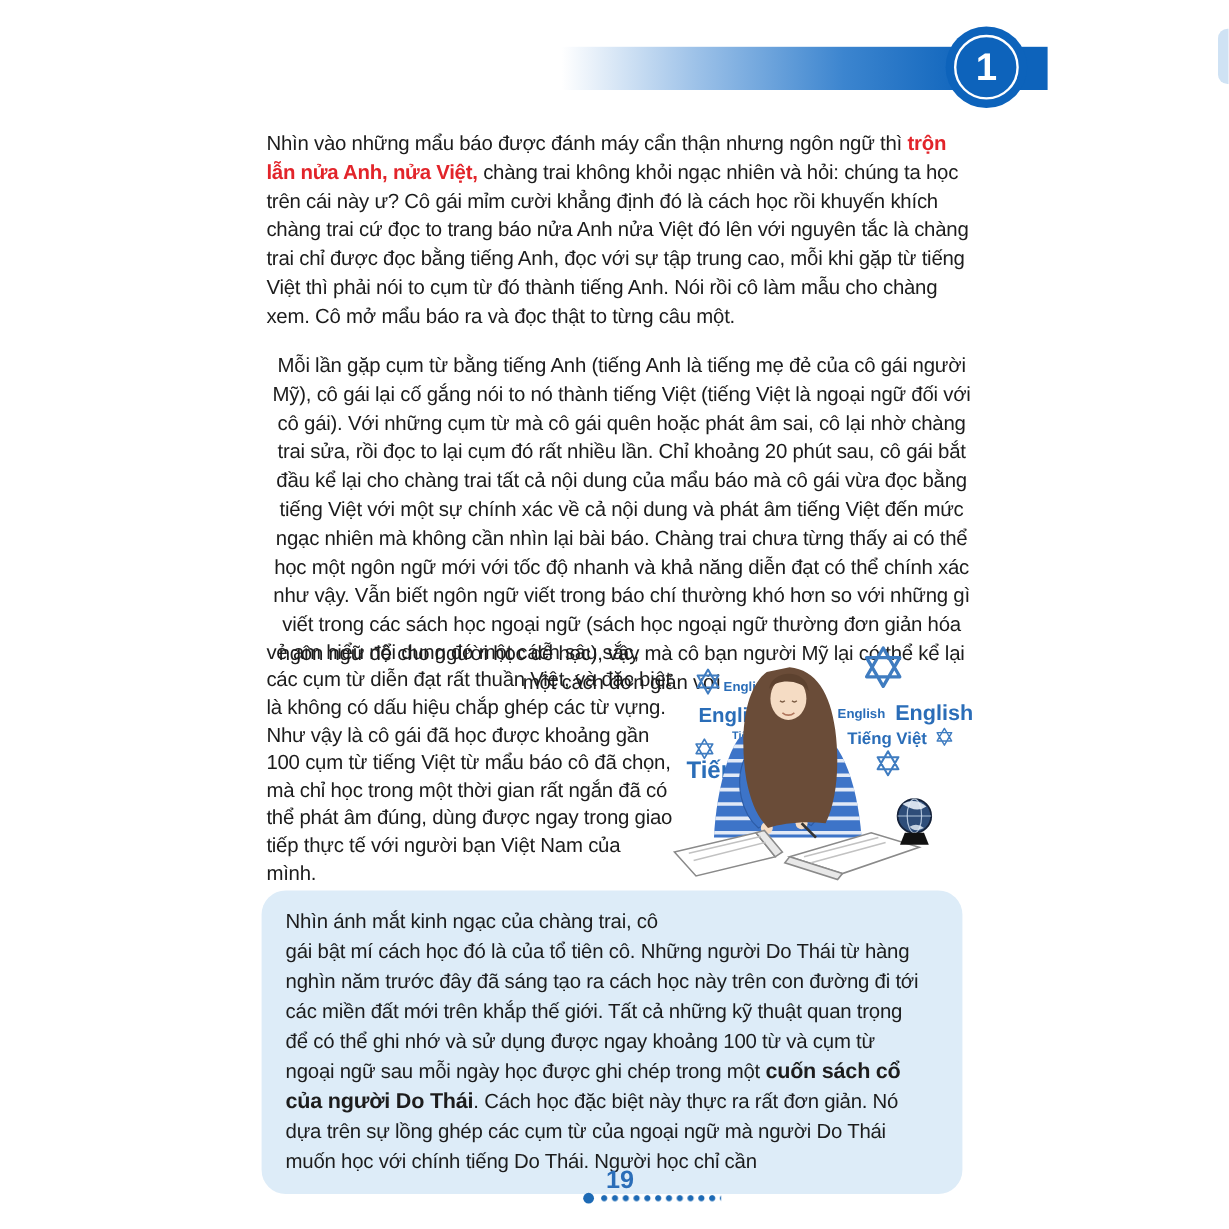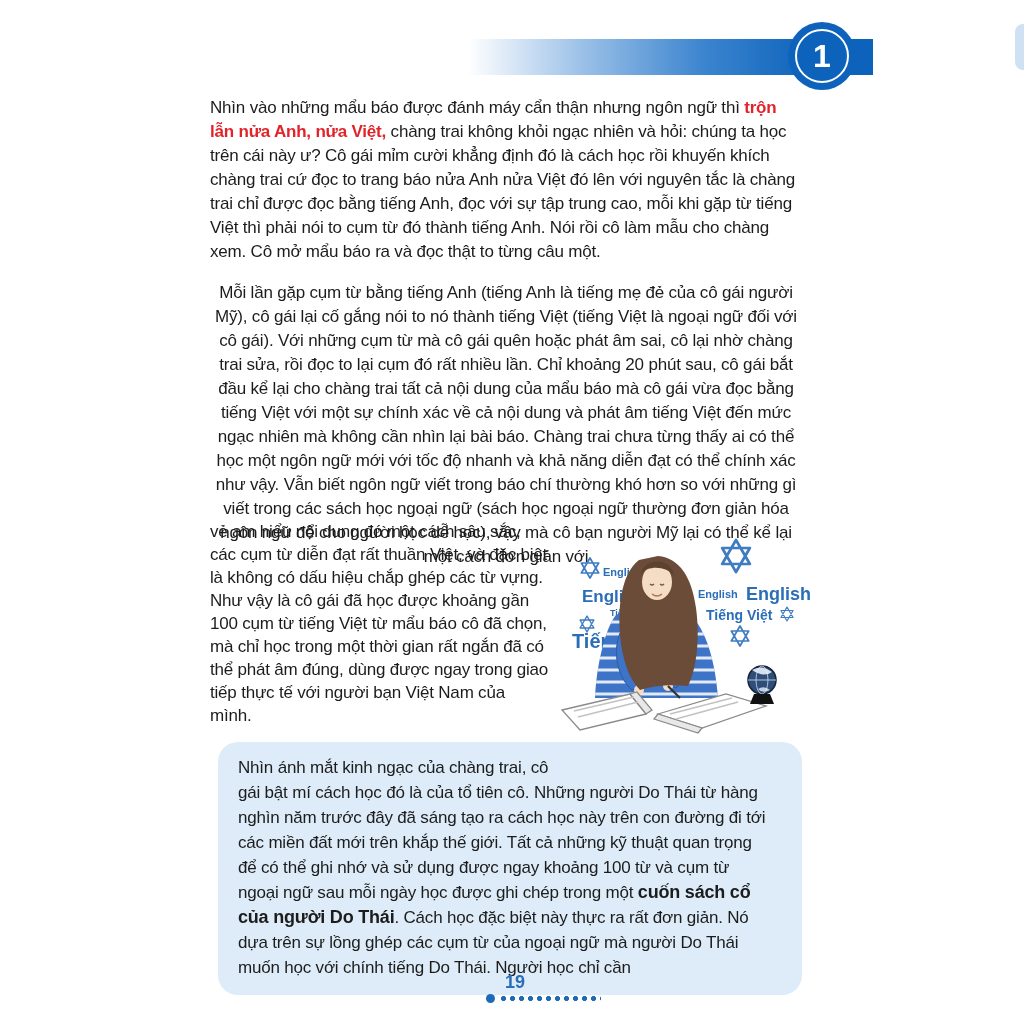--- a/index.html
+++ b/index.html
@@ -21,21 +21,21 @@
     display:flex;align-items:center;justify-content:center;
     color:#ffffff;font-size:32px;font-weight:bold;
   }
   .page-curl{
     position:absolute;right:0;top:24px;width:9px;height:46px;
     background:#cfe2f4;border-radius:8px 0 0 8px;
   }
 
   
   .para{
-    position:absolute;margin:0;font-size:17px;line-height:24px;
+    position:absolute;margin:12px;font-size:17px;line-height:24px;
     letter-spacing:-0.2px;text-align:left;color:#1c1c1c;
   }
   .p1{left:210px;top:96px;width:592px;}
   .p2a{left:210px;top:281px;width:592px;text-align:center;}
   .p2b{left:210px;top:520px;width:340px;line-height:23px;}
   .hl{color:#e2242a;font-weight:bold;}
 
   
   .illustration{position:absolute;left:540px;top:518px;width:296px;height:226px;}
   .illustration text{font-family:"Liberation Sans",sans-serif;font-weight:bold;fill:#2a6db8;}
@@ -44,21 +44,21 @@
   .callout{
     position:absolute;left:218px;top:742px;width:584px;box-sizing:border-box;
     background:#ddecf8;border-radius:20px;padding:13px 30px 15px 20px;
     font-size:17px;line-height:25px;letter-spacing:-0.2px;
   }
   .callout .line1{display:block;}
   .callout b{font-size:18px;}
 
   
   .footer-page-num{
-    position:absolute;left:505px;top:972px;font-size:18px;font-weight:bold;color:#2a6db8;
+    position:absolute;left:505px;top:972px;font-size:21px;font-weight:bold;color:#2a6db8;
   }
   .footer-dot{
     position:absolute;left:486px;top:994px;width:9px;height:9px;border-radius:50%;background:#1d6ab5;
   }
   .footer-dotline{
     position:absolute;left:500px;top:995px;width:101px;height:7px;
     background-image:radial-gradient(circle at 3.5px 3.5px,#1d6ab5 2.2px,rgba(0,0,0,0) 2.9px);
     background-size:9px 7px;background-repeat:repeat-x;
   }
   .section-pill{

